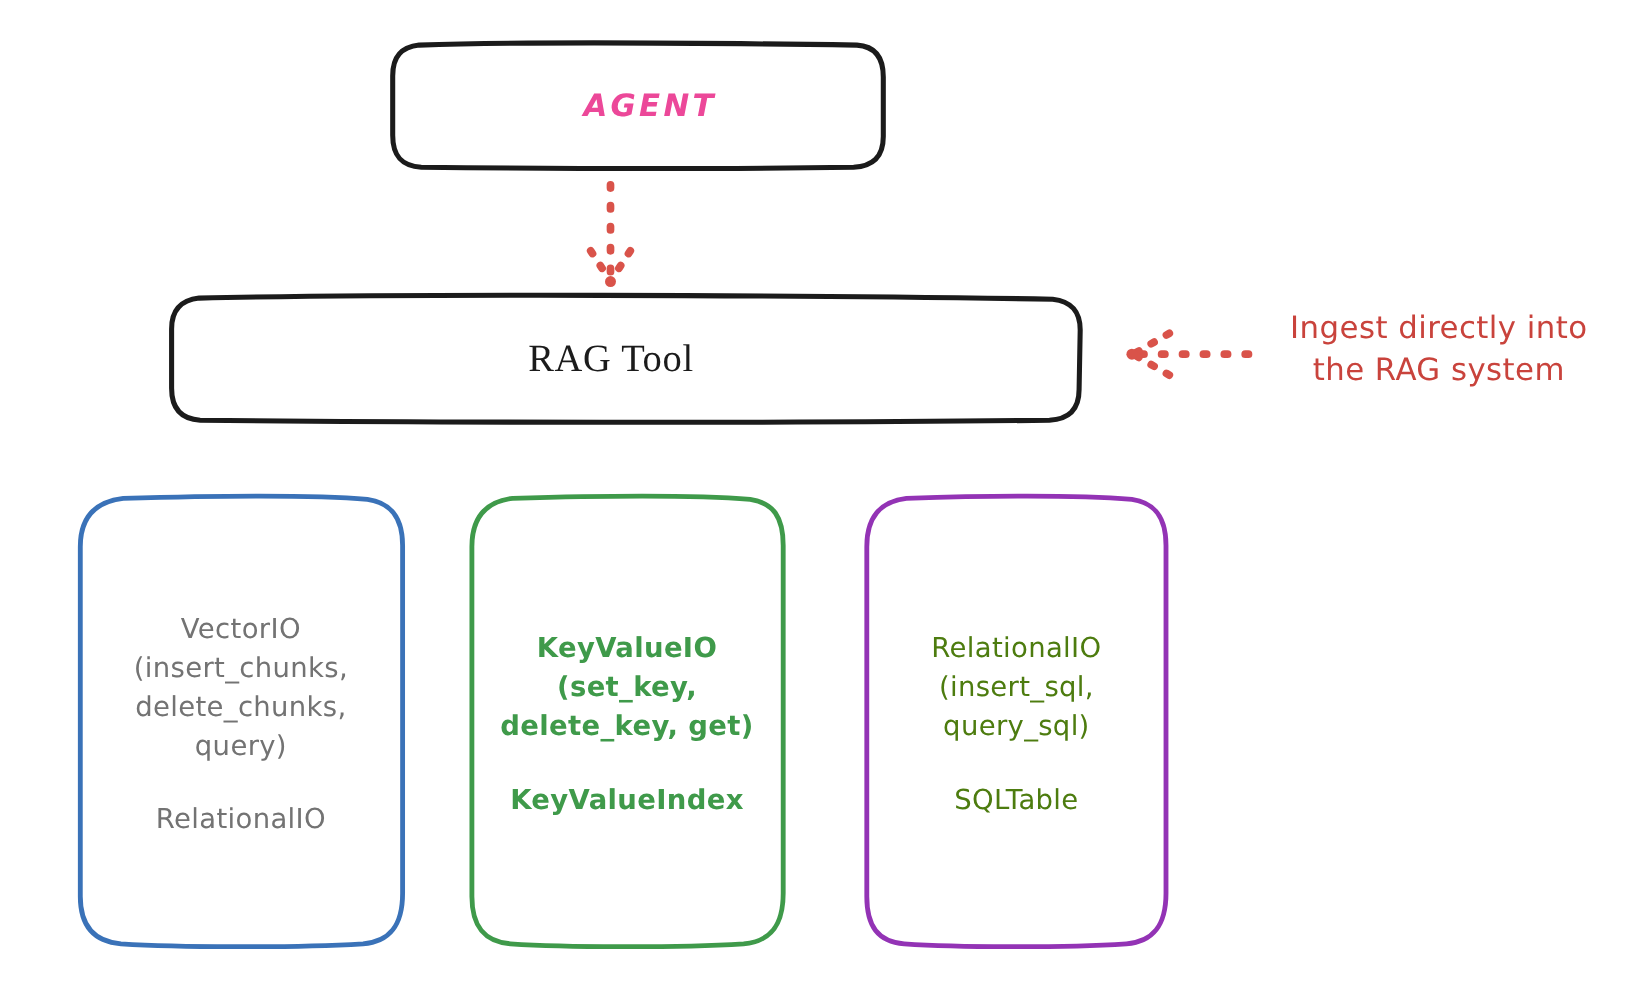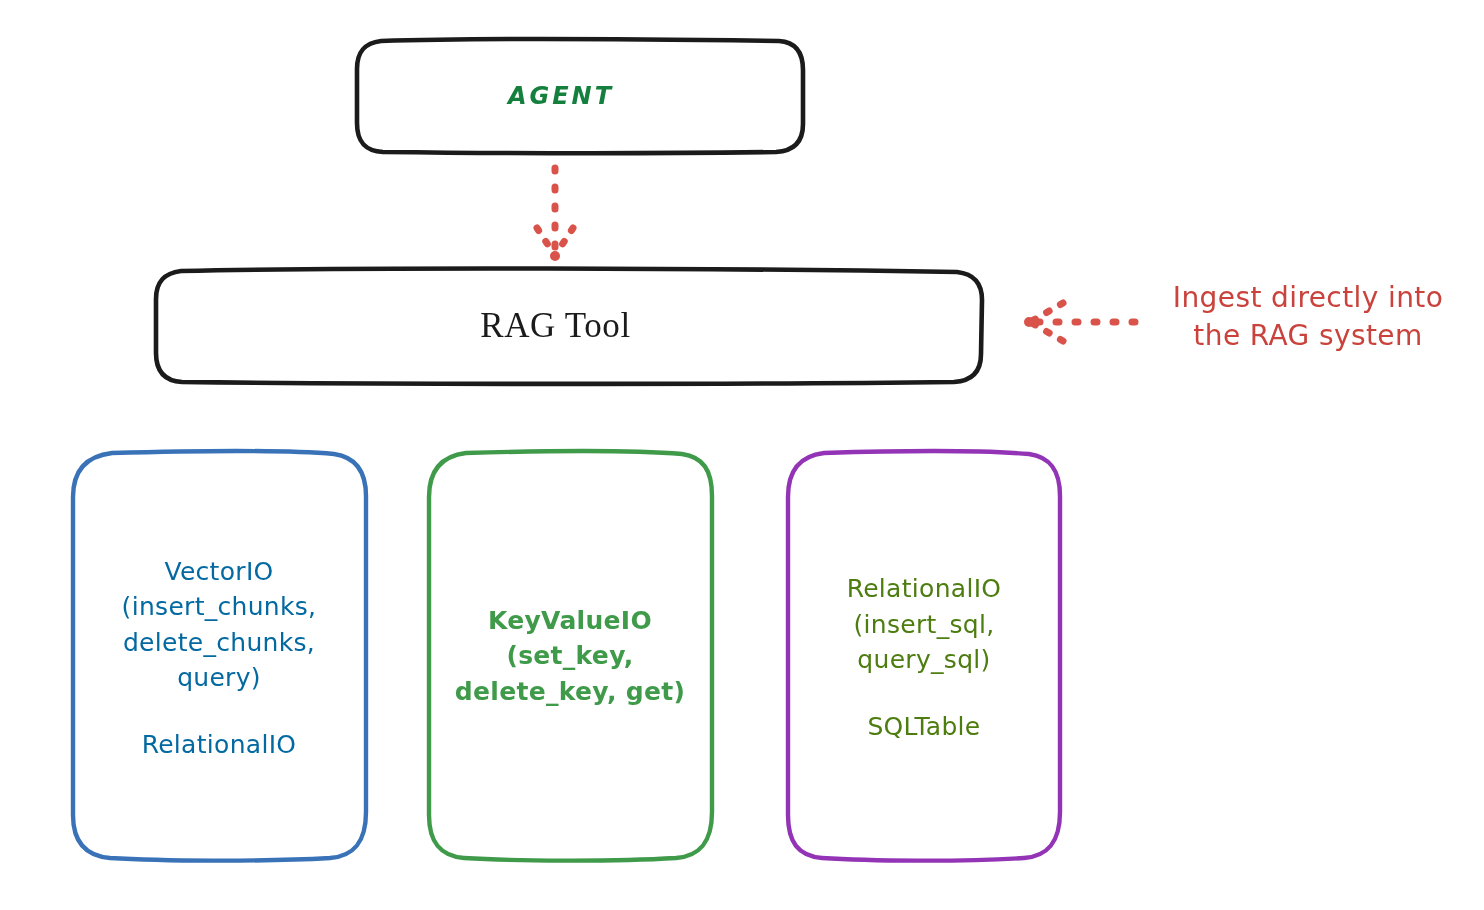--- a/index.html
+++ b/index.html
@@ -31,29 +31,29 @@
     display: flex;
     flex-direction: column;
     align-items: center;
     justify-content: center;
     text-align: center;
     white-space: pre-line;
     line-height: 1.28;
     letter-spacing: 0.6px;
   }
   .node-agent {
-    left: 338px;
+    left: 368px;
     top: 40px;
     width: 446px;
     height: 112px;
-    font-size: 24px;
+    font-size: 28px;
     font-style: italic;
     font-weight: 700;
     letter-spacing: 3px;
-    color: #15803d;
+    color: #ec4899;
     font-family: "DejaVu Sans", sans-serif;
   }
   .node-rag {
     left: 142px;
     top: 270px;
     width: 827px;
     height: 112px;
     font-size: 35px;
     color: #1b1b1b;
     font-family: Liberation Serif, serif;
@@ -77,21 +77,21 @@
     white-space: pre-line;
     font-size: 25px;
     line-height: 1.42;
     letter-spacing: 0.3px;
   }
   .leaf-index {
     margin-top: 34px;
     font-size: 25px;
     letter-spacing: 0.3px;
   }
-  .c-blue   { color: #0369a1; }
+  .c-blue   { color: #737373; }
   .c-green  { color: #3f9a4a; font-weight: bold; }
   .c-purple { color: #4d7c0f; }
 
   .annotation {
     position: absolute;
     left: 1148px;
     top: 279px;
     width: 320px;
     color: #c9433c;
     font-size: 28px;
@@ -194,20 +194,21 @@
 (insert_chunks,
 delete_chunks,
 query)</div>
     <div class="leaf-index c-blue">RelationalIO</div>
   </div>
 
   <div class="leaf-box leaf-keyvalue">
     <div class="leaf-api c-green">KeyValueIO
 (set_key,
 delete_key, get)</div>
+    <div class="leaf-index c-green">KeyValueIndex</div>
   </div>
 
   <div class="leaf-box leaf-relational">
     <div class="leaf-api c-purple">RelationalIO
 (insert_sql,
 query_sql)</div>
     <div class="leaf-index c-purple">SQLTable</div>
   </div>
 
   <div class="annotation">Ingest directly into

